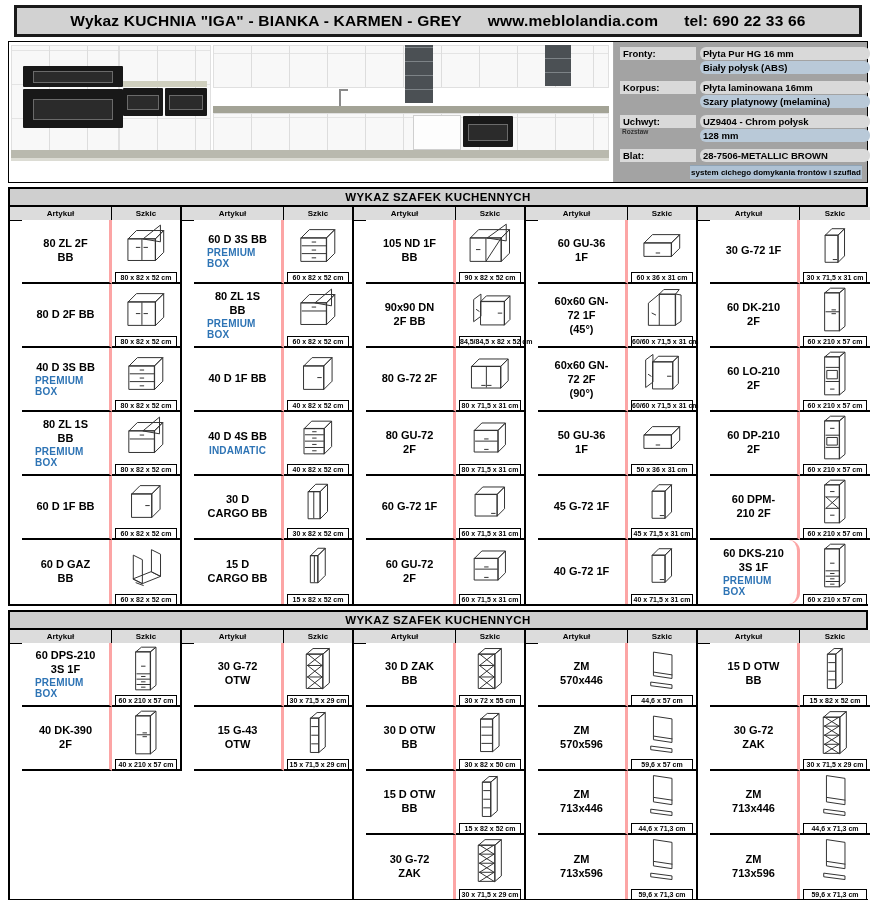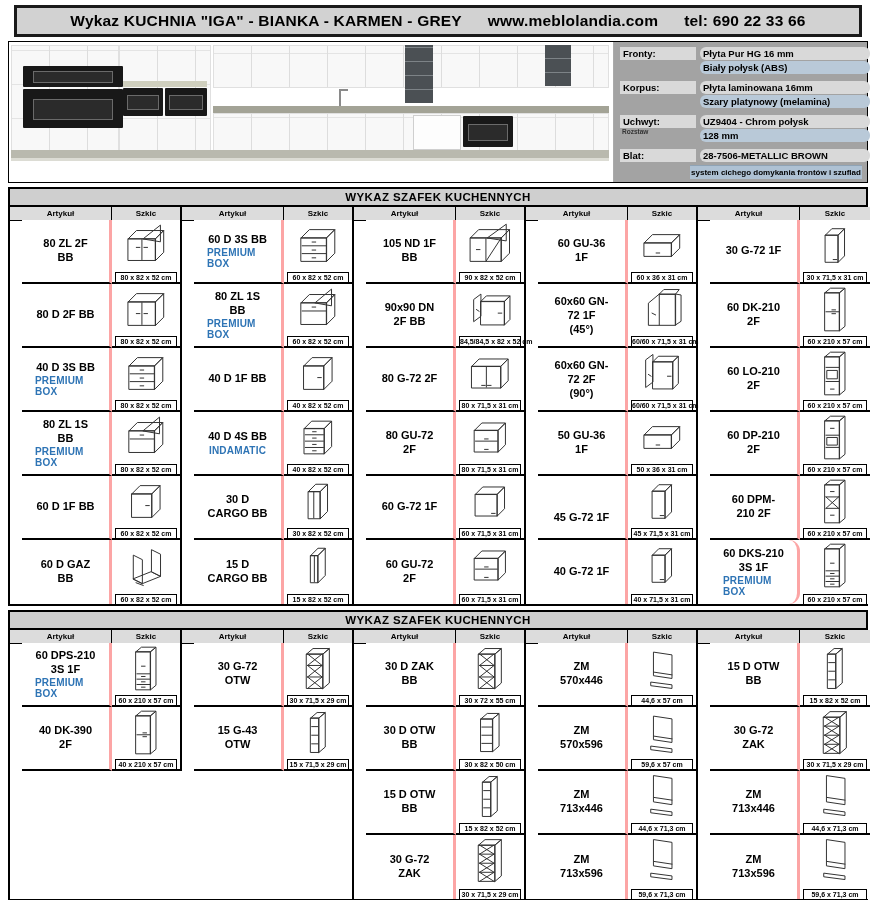--- a/index.html
+++ b/index.html
@@ -385,21 +385,21 @@
         <div class="cell art" style="grid-area: 6 / 5;">
           <div class="artname">60 G-72 1F</div>
         </div>
         <div class="cell szk" style="grid-area: 6 / 6;">
           <svg class="sk" viewBox="0 0 48 54">
             <path d="M8,43 h24 v-24 h-24 Z M8,19 l8,-8 h24 l-8,8 Z M32,43 l8,-8 v-24 l-8,8 Z" fill="#fff"></path>
             <path d="M25.68,40.12 h4" fill="none"></path>
           </svg>
           <div class="dims">60 x 71,5 x 31 cm</div>
         </div>
-        <div class="cell art" style="grid-area: 6 / 7; justify-content: flex-end;">
+        <div class="cell art" style="grid-area: 6 / 7;">
           <div class="artname">45 G-72 1F</div>
         </div>
         <div class="cell szk" style="grid-area: 6 / 8;">
           <svg class="sk" viewBox="0 0 48 54">
             <path d="M13.5,45.5 h14 v-30 h-14 Z M13.5,15.5 l7,-7 h14 l-7,7 Z M27.5,45.5 l7,-7 v-30 l-7,7 Z" fill="#fff"></path>
             <path d="M22,42.5 h4" fill="none"></path>
           </svg>
           <div class="dims">45 x 71,5 x 31 cm</div>
         </div>
         <div class="cell art" style="grid-area: 6 / 9;">

